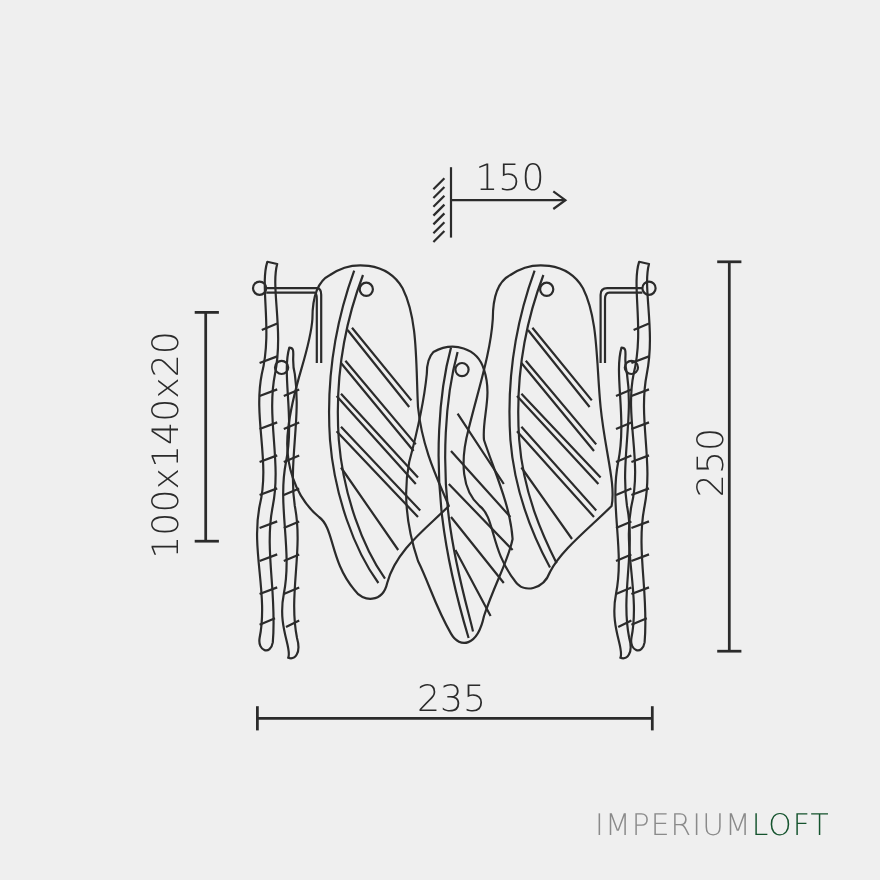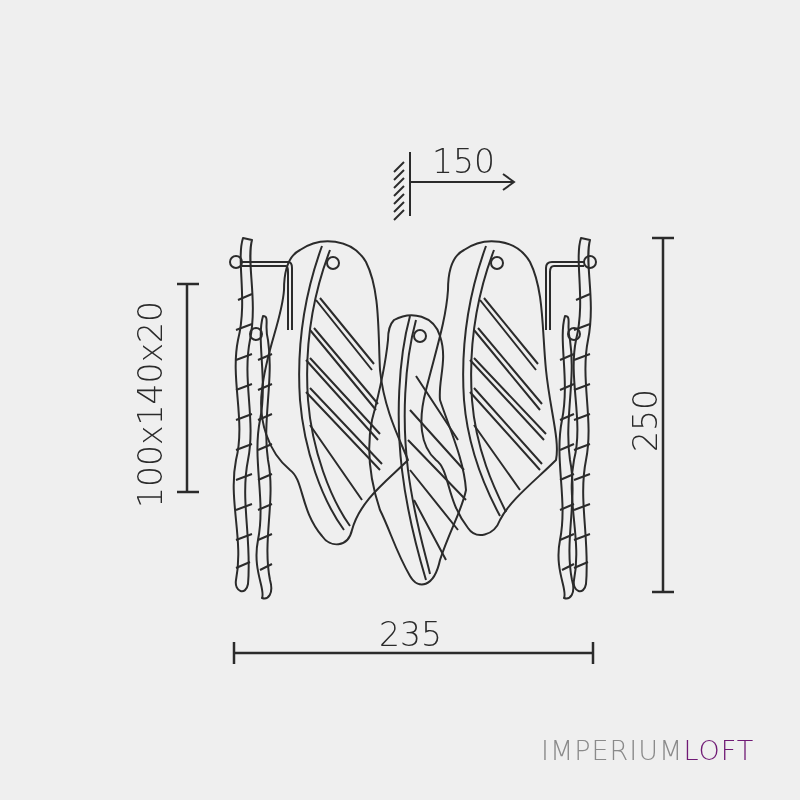--- a/index.html
+++ b/index.html
@@ -7,21 +7,21 @@
     width: 800px; height: 800px; background: #efefef; position: relative; overflow: hidden;
     font-family: "Liberation Sans", "DejaVu Sans", sans-serif;
   }
   svg { position: absolute; left: 0; top: 0; }
   .dim-text { font-family: "DejaVu Sans", sans-serif; fill: #2b2b2b; font-weight: 300; }
   .logo {
     position: absolute; left: 541px; top: 735px; font-size: 27px; letter-spacing: 1px;
     font-family: "DejaVu Sans", sans-serif; font-weight: 300;
   }
   .logo .a { color: #8a8a8a; }
-  .logo .b { color: #701a75; }
+  .logo .b { color: #14532d; }
 </style>
 </head>
 <body>
 
 <svg width="800" height="800" viewBox="0 0 800 800">
 
   <g stroke="#2b2b2b" stroke-width="2" fill="none">
     <line x1="410" y1="152" x2="410" y2="216"></line>
     <line x1="404" y1="162" x2="394" y2="172"></line>
     <line x1="404" y1="170" x2="394" y2="180"></line>

